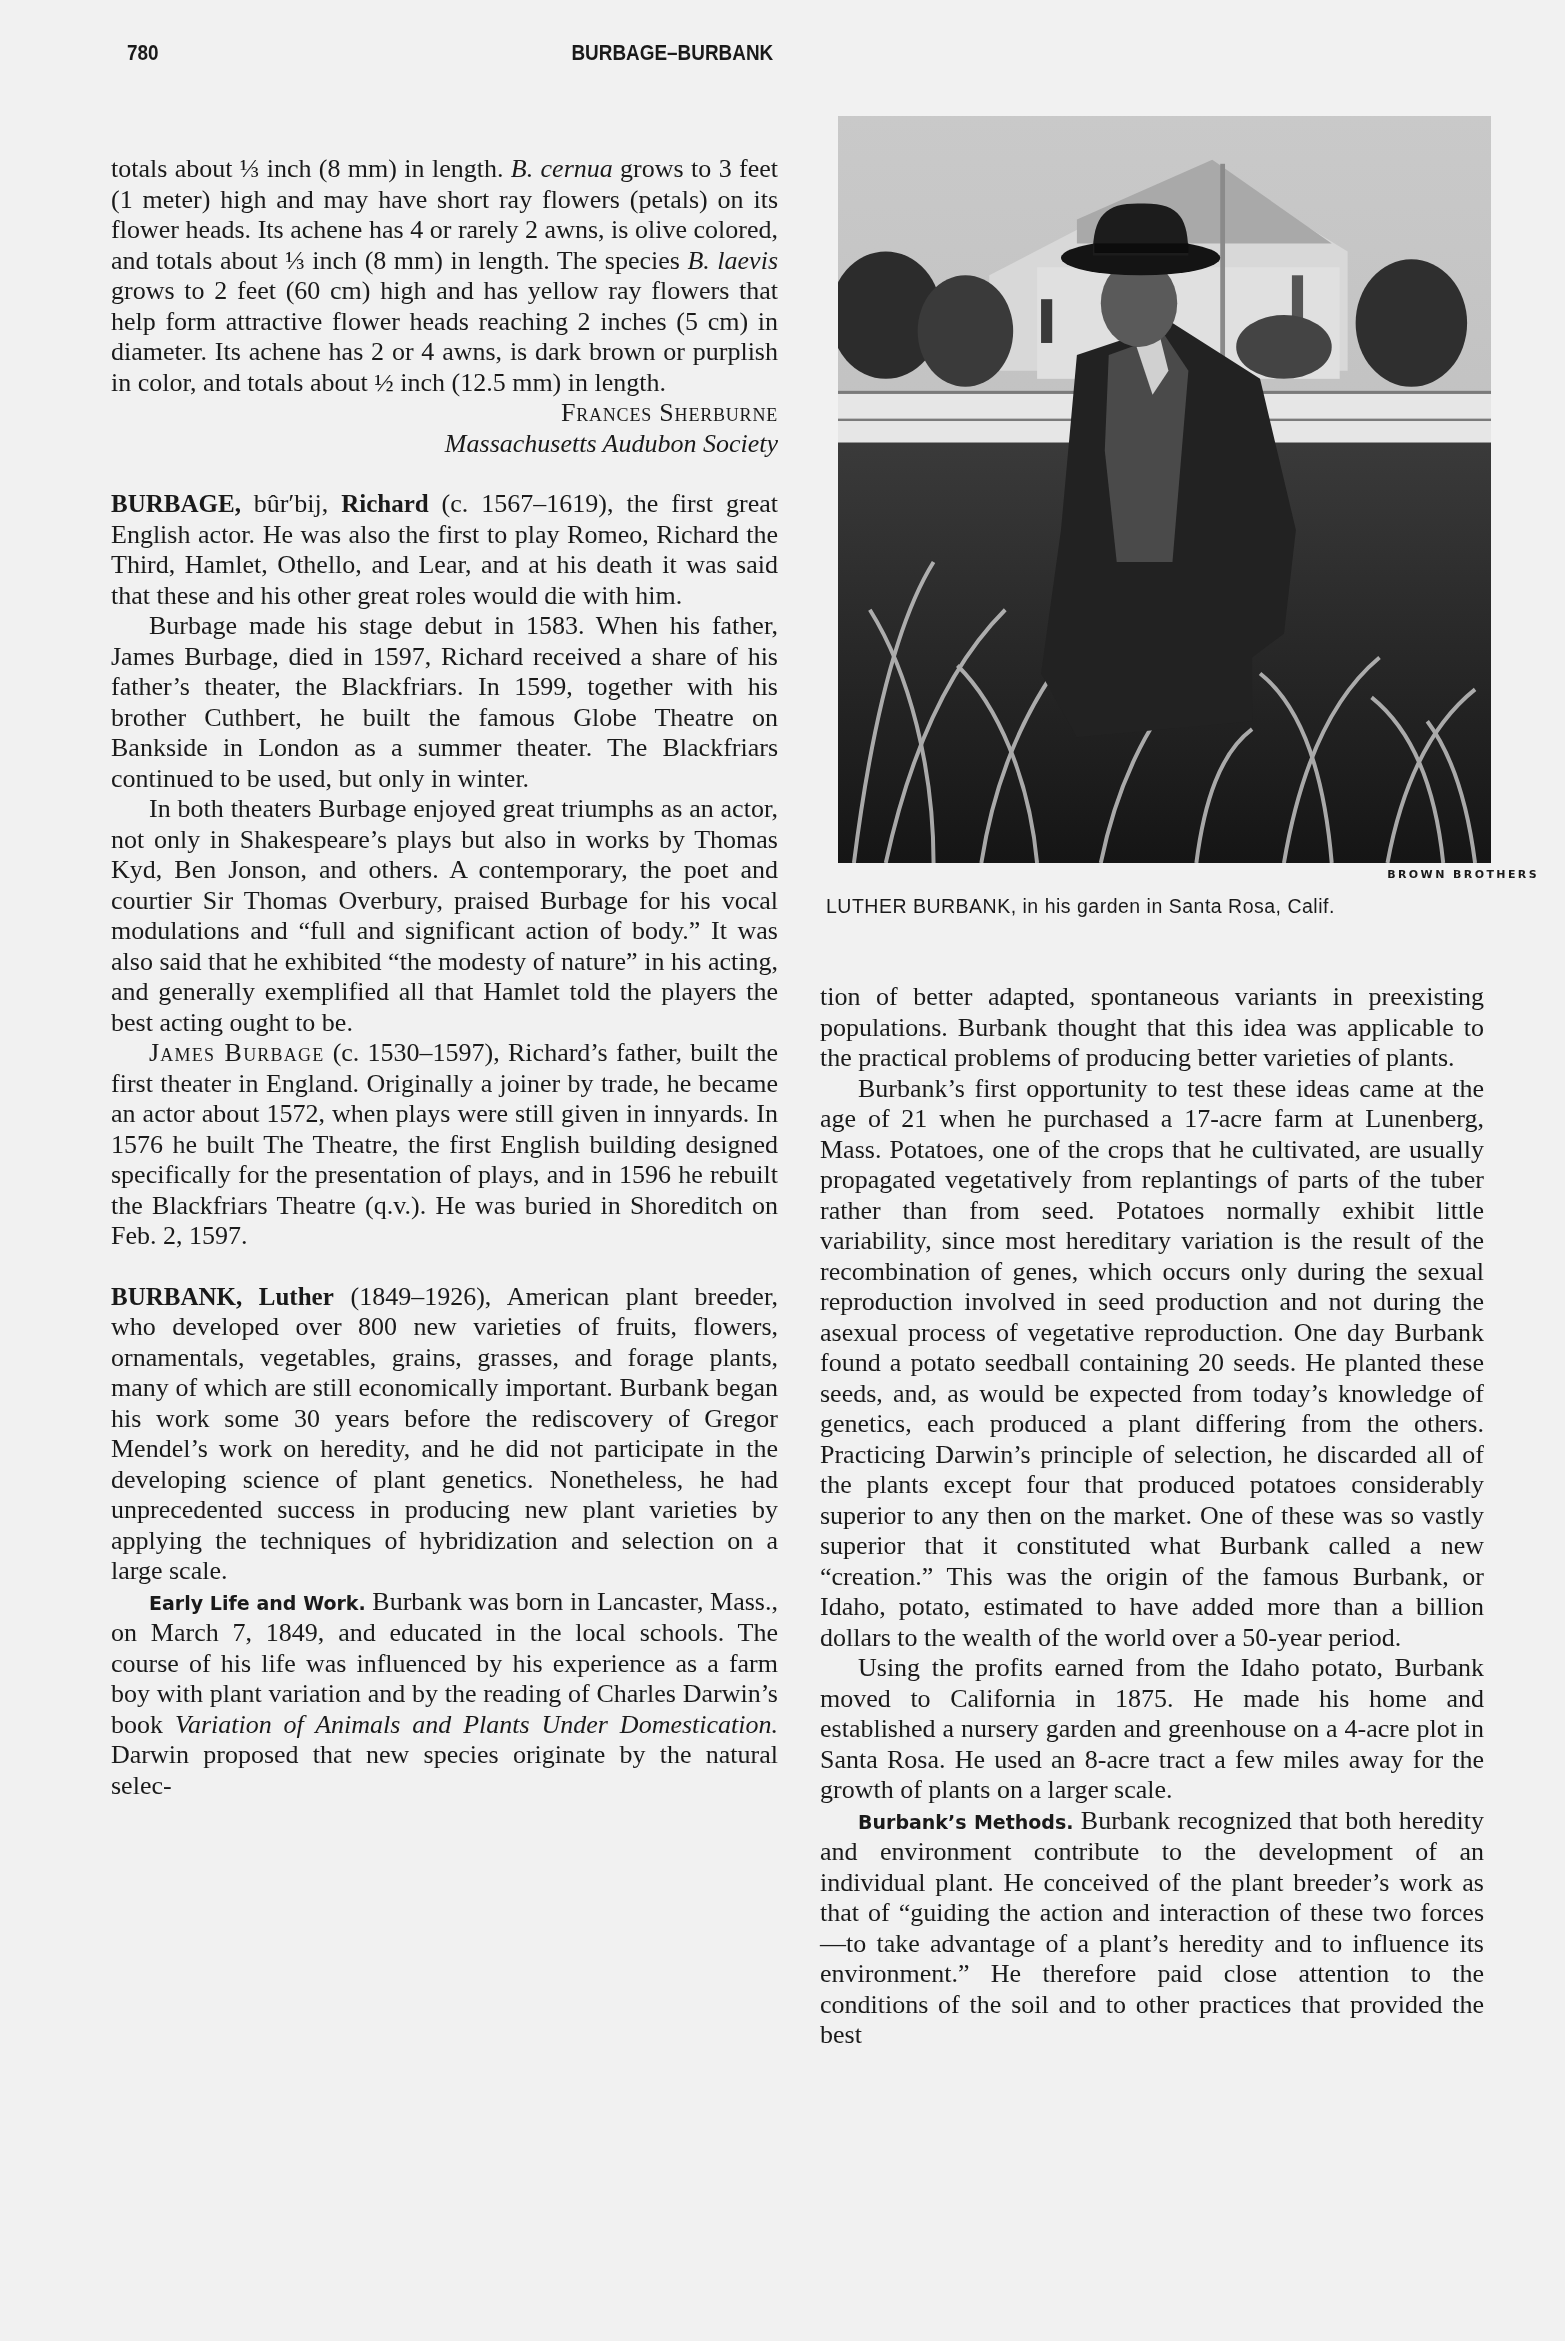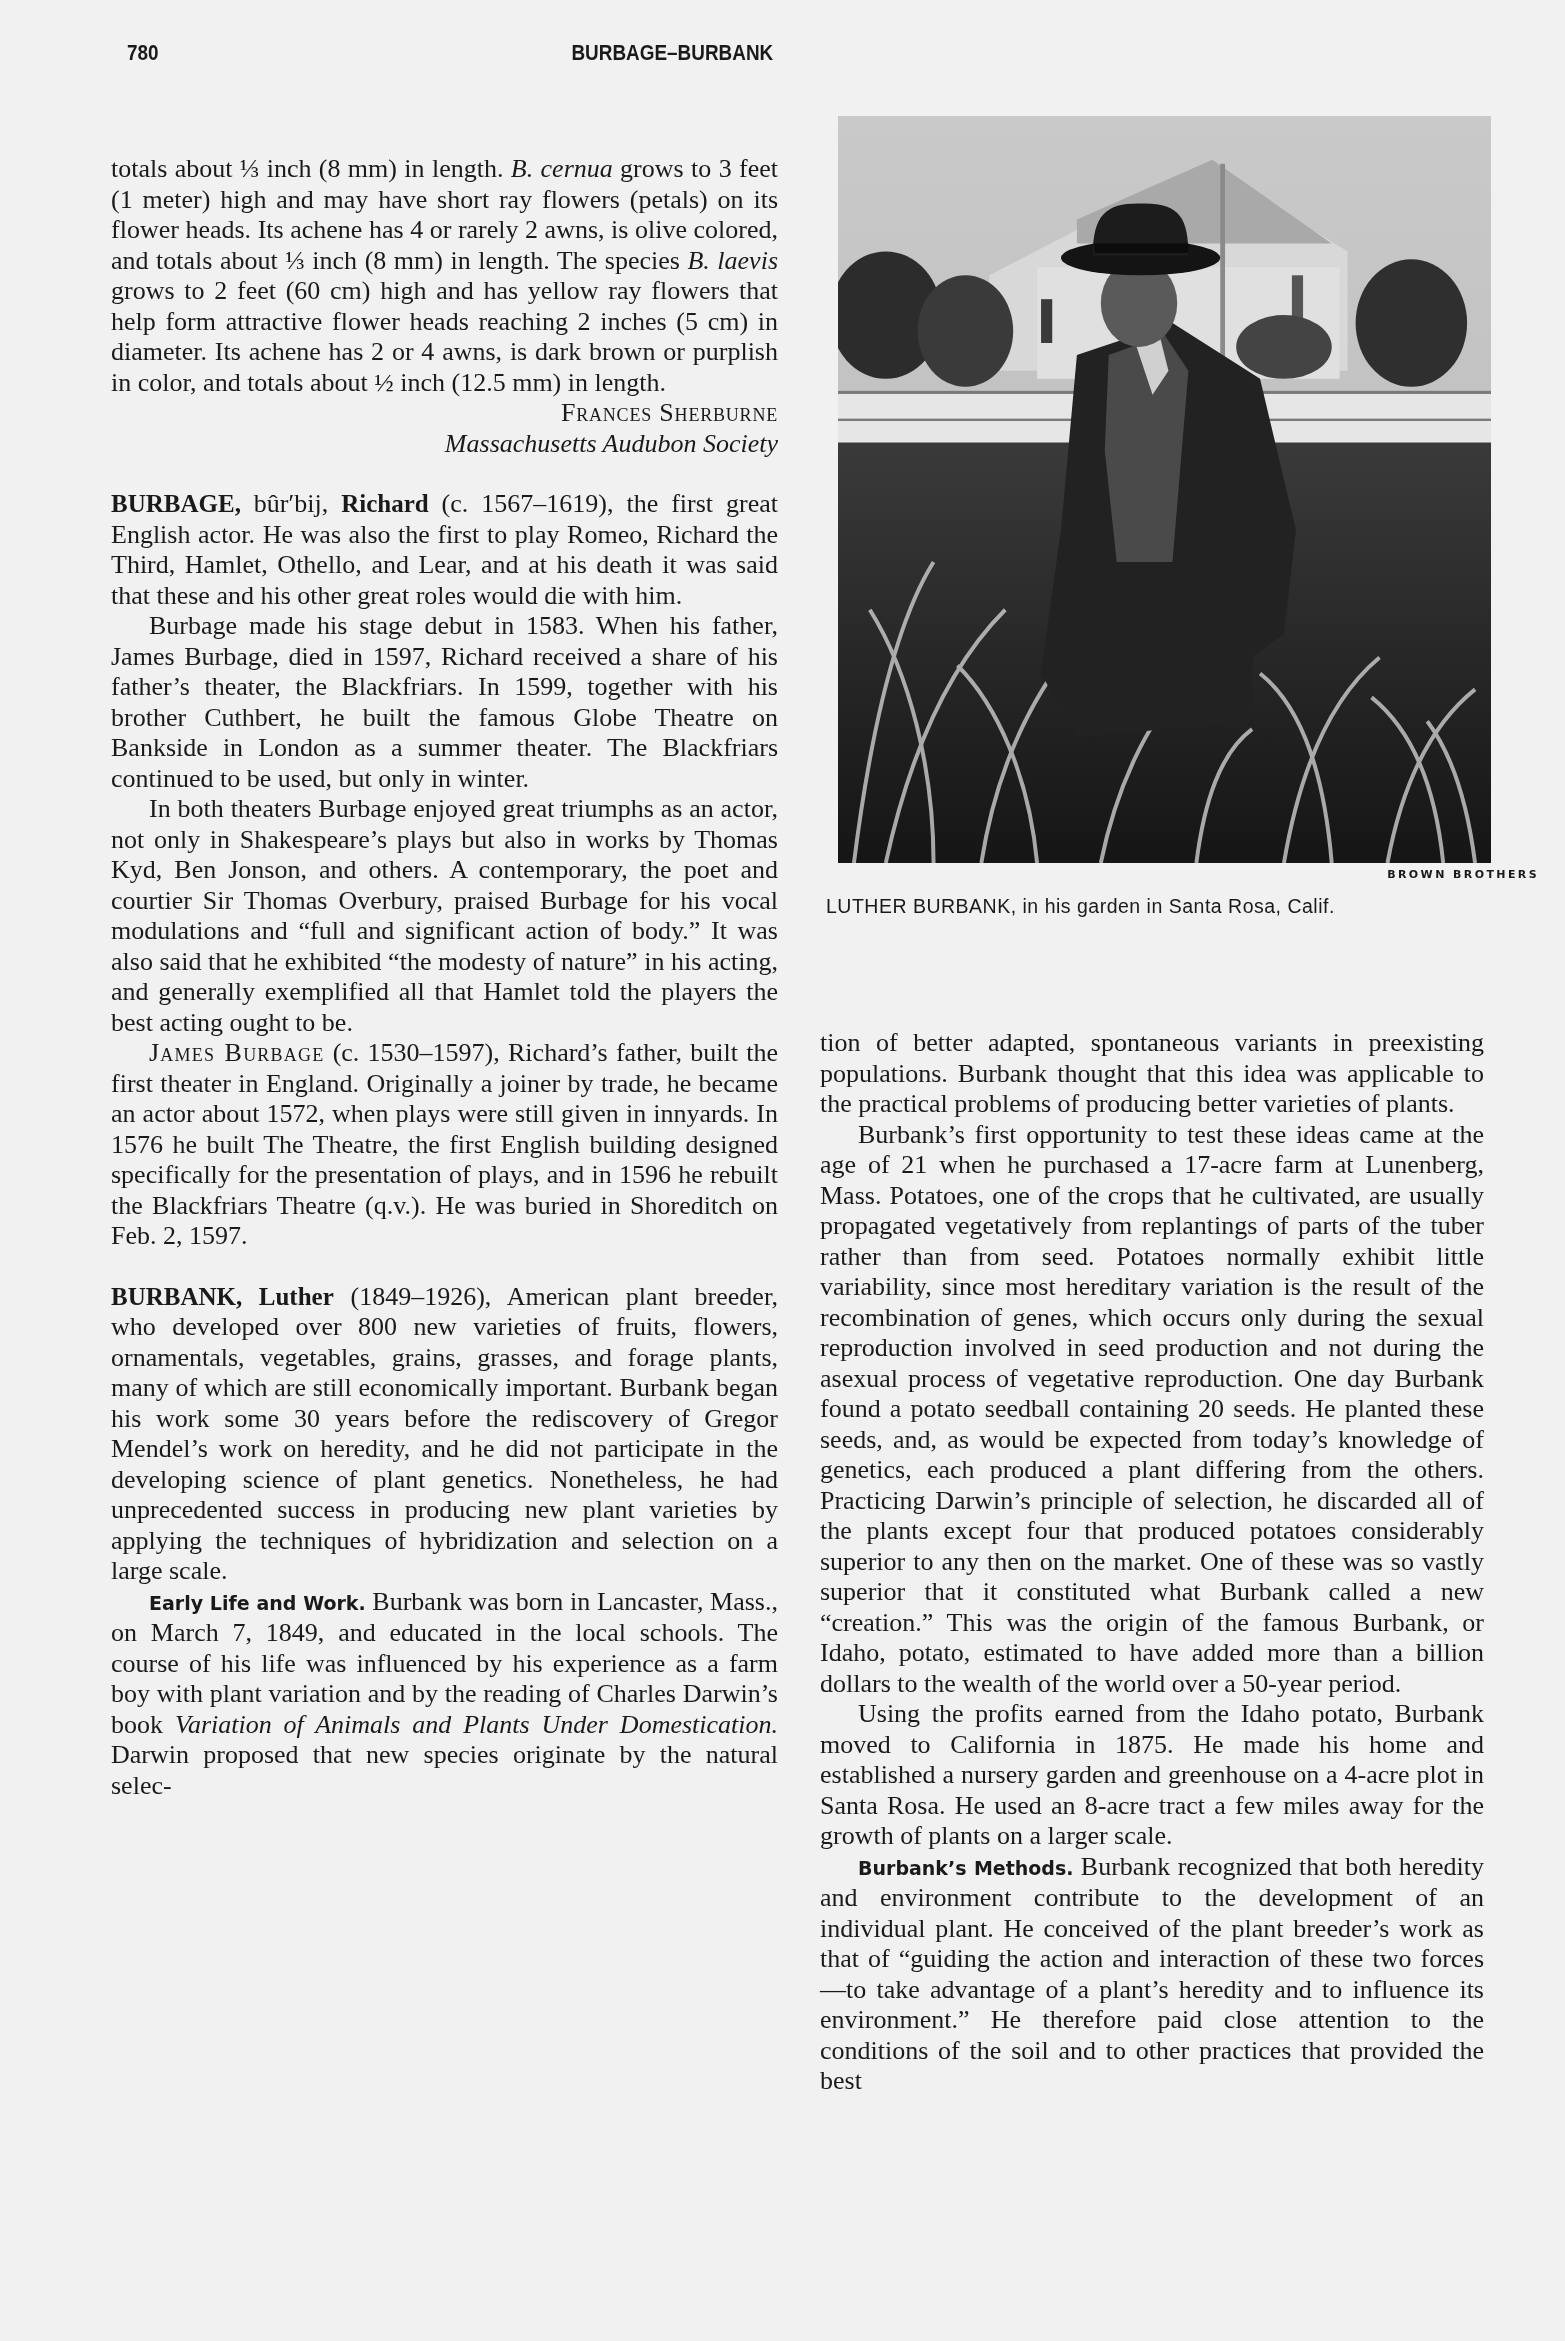--- a/index.html
+++ b/index.html
@@ -21,21 +21,21 @@
   .running-title { position: absolute; left: 505px; top: 0; }
 
   .col {
     position: absolute;
     font-size: 26px;
     line-height: 30.5px;
     text-align: justify;
     hyphens: manual;
   }
   .col-left { left: 111px; top: 110px; width: 667px; margin-top: 44px; }
-  .col-right { left: 820px; top: 1028px; width: 664px; }
+  .col-right { left: 820px; top: 982px; width: 664px; }
 
   .col p { margin: 0; }
   .col p.indent { text-indent: 38px; }
   .col p.gap { margin-top: 30px; }
   .sig { text-align: right; }
   .sig-name { font-variant: small-caps; letter-spacing: 0.8px; }
   .sig-aff { font-style: italic; }
   .entry-head {
     font-family: Liberation Serif, serif;
     font-weight: bold; font-size: 25px;

